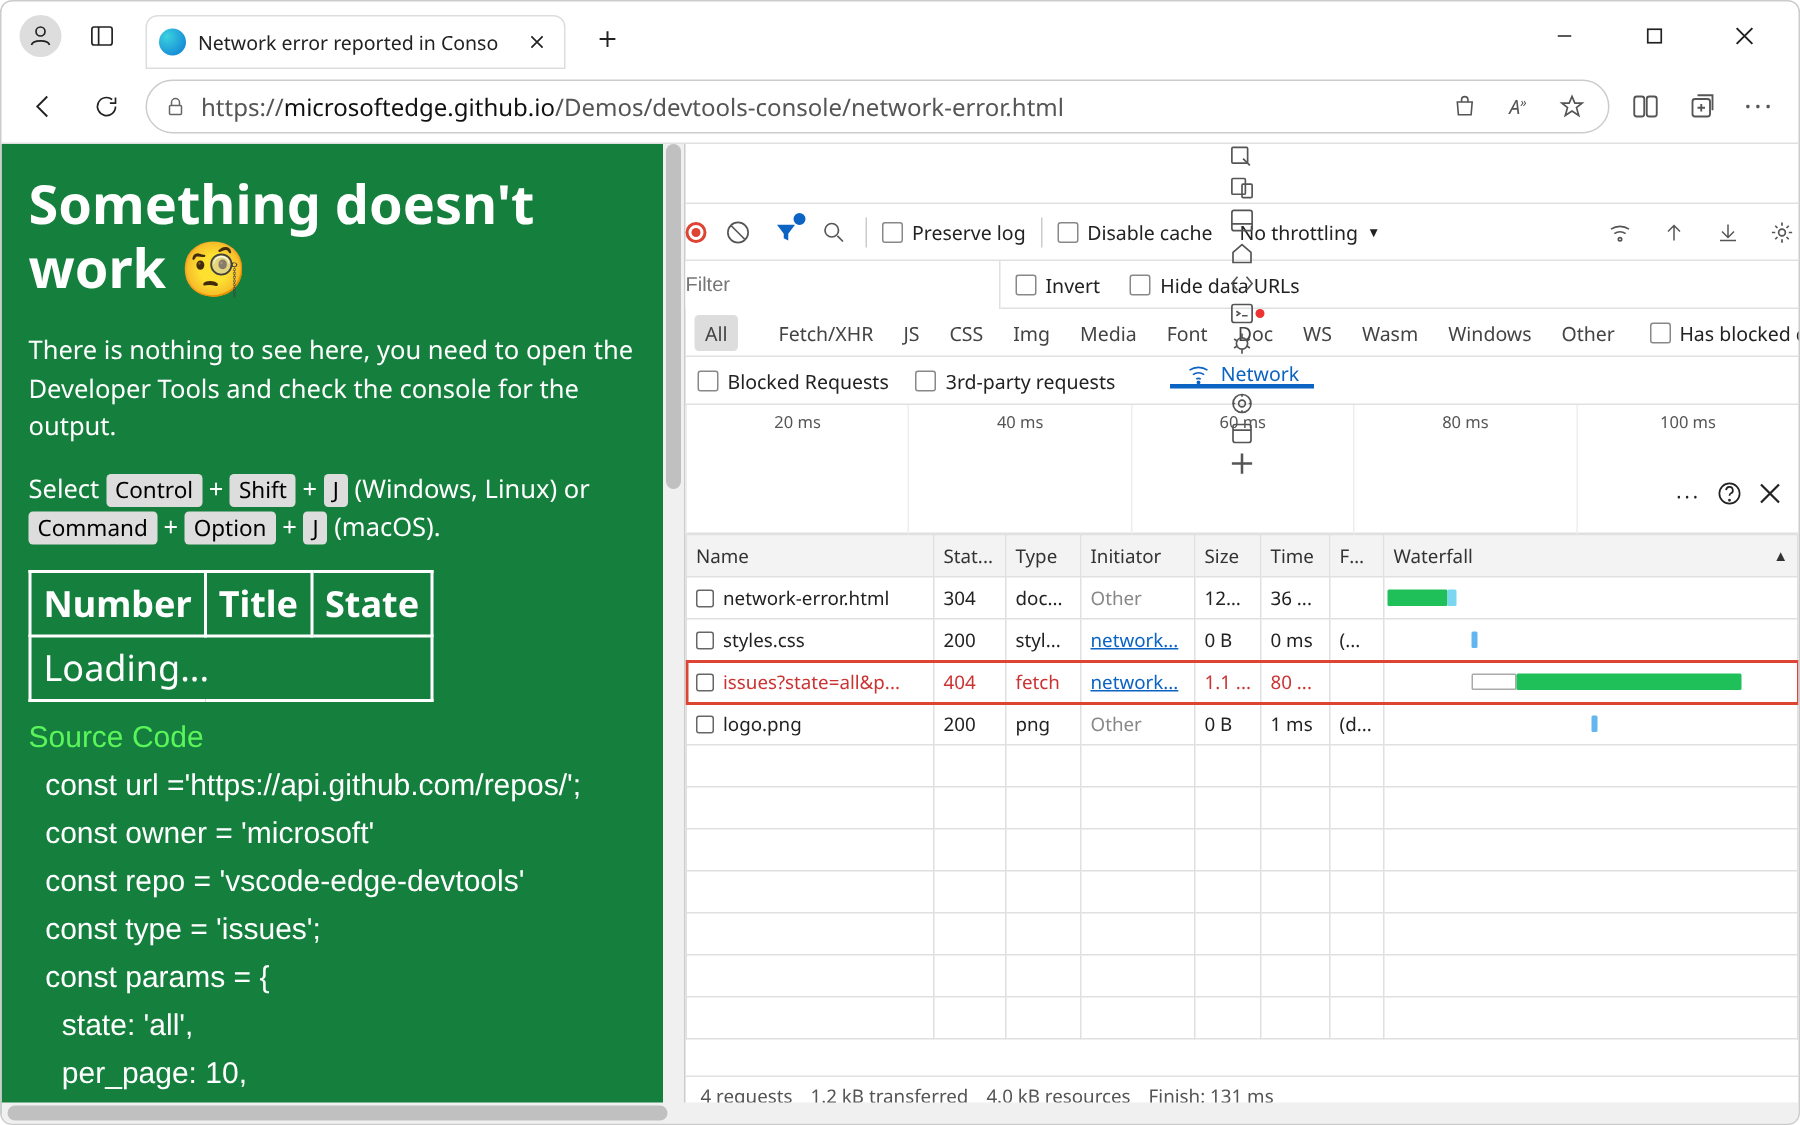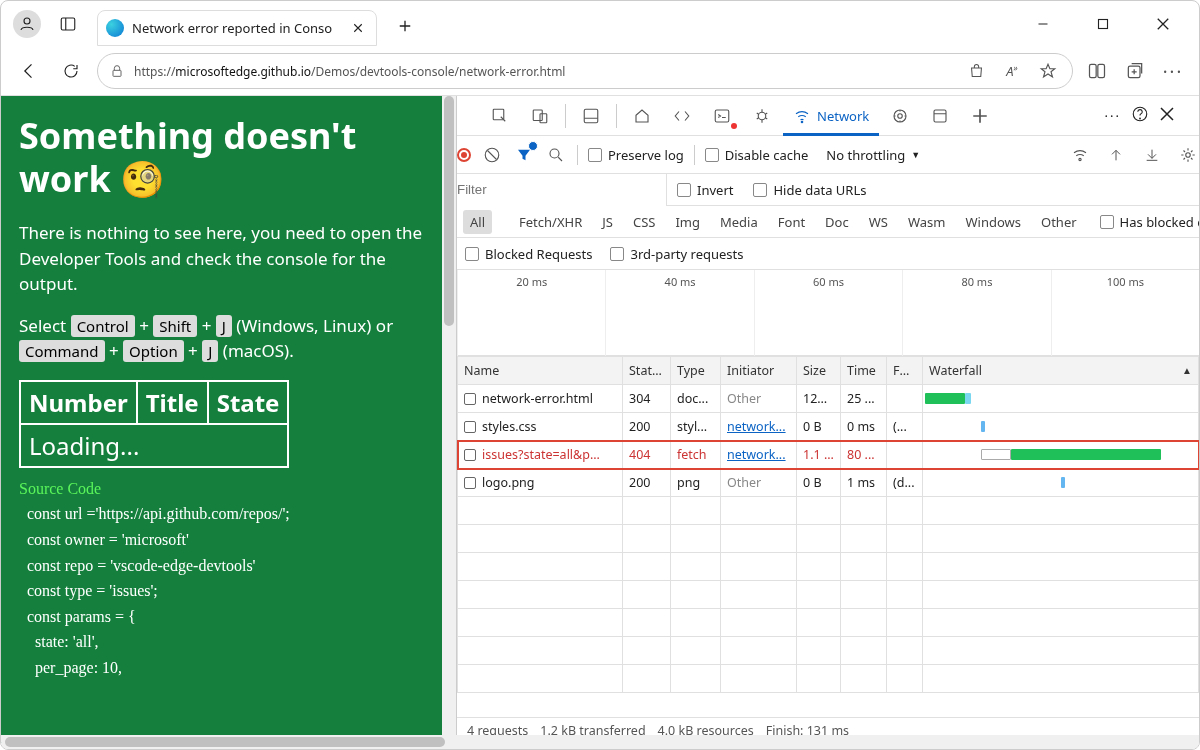--- a/index.html
+++ b/index.html
@@ -15,41 +15,41 @@
 .tab-close { width:16px; height:16px; display:flex; align-items:center; justify-content:center; }
 .newtab-btn { width:32px; height:32px; display:flex; align-items:center; justify-content:center; margin-left:12px; margin-top:4px; }
 .win-controls { margin-left:auto; display:flex; gap:20px; padding-right:10px; }
 .win-btn { width:40px; height:30px; display:flex; align-items:center; justify-content:center; font-size:14px; }
 
 
 .addr-row { height:48px; display:flex; align-items:center; padding:0 12px; gap:10px; }
 .nav-btn { width:32px; height:32px; display:flex; align-items:center; justify-content:center; border-radius:4px; }
 .addr-box { flex:1; height:36px; border:1px solid #ccc; border-radius:18px; display:flex; align-items:center; padding:0 10px; gap:8px; }
 .lock-icon { width:18px; display:flex; justify-content:center; color:#666; }
-.url { flex:1; font-size:12px; color:#555; white-space:nowrap; overflow:hidden; }
+.url { flex:1; font-size:16px; color:#555; white-space:nowrap; overflow:hidden; }
 .url-host { color:#111; }
 .addr-icon { width:28px; height:28px; display:flex; align-items:center; justify-content:center; color:#555; }
 .rt-icons { display:flex; gap:10px; }
 
 
 .main { display:flex; height: calc(750px - 46px - 48px - 8px); border-top:1px solid #e0e0e0; }
 .page-pane { width:455px; background:#15803d; color:#fff; padding:18px 18px 0 18px; position:relative; overflow:hidden; }
 .page-pane h1 { font-size:36px; font-weight:700; line-height:1.2; margin-bottom:20px; }
 .page-pane p { font-size:17px; line-height:1.5; margin-bottom:16px; }
 kbd { background:#ddd; color:#000; padding:1px 6px; border-radius:3px; font-family:inherit; font-size:15px; }
 table.demo { border-collapse:collapse; margin-bottom:8px; }
 table.demo th, table.demo td { border:2px solid #fff; padding:4px 8px; font-size:24px; text-align:left; }
-.codeblock { font-family: Liberation Serif, serif; font-size:16px; line-height:1.6; white-space:pre; overflow:hidden; }
+.codeblock { font-family: Liberation Sans, sans-serif; font-size:20px; line-height:1.6; white-space:pre; overflow:hidden; }
 .code-title { color:#5af55a; }
 .scroll-v { position:absolute; right:0; top:0; bottom:0; width:14px; background:#f0f0f0; }
 .scroll-thumb-v { position:absolute; top:0; left:2px; width:10px; height:230px; background:#c0c0c0; border-radius:5px; }
 
 
 .devtools { flex:1; display:flex; flex-direction:column; border-left:1px solid #ccc; min-width:0; }
-.dt-tabrow { height:40px; display:flex; align-items:center; padding:0 24px; border-bottom:1px solid #e0e0e0; gap:2px; }
+.dt-tabrow { height:40px; display:flex; align-items:center; padding:0 11px; border-bottom:1px solid #e0e0e0; gap:2px;flex-direction:column; }
 .dt-tab { height:38px; padding:0 10px; display:flex; align-items:center; gap:6px; color:#555; position:relative; }
 .dt-tab.active { color:#0b63c4; }
 .dt-tab.active::after { content:""; position:absolute; left:0; right:0; bottom:-1px; height:3px; background:#0b63c4; }
 .dt-tab svg { width:18px; height:18px; }
 .dt-right { margin-left:auto; display:flex; gap:10px; align-items:center; }
 .red-dot { width:6px; height:6px; background:#e33; border-radius:50%; position:absolute; right:4px; bottom:6px; }
 
 
 .net-toolbar { height:38px; display:flex; align-items:center; padding:0 0; border-bottom:1px solid #e0e0e0; gap:10px; }
 .record-btn { width:14px; height:14px; border:2px solid #d43; border-radius:50%; display:flex; align-items:center; justify-content:center; }
@@ -462,21 +462,21 @@
             <th><span>Waterfall</span><span class="sort-arrow">▲</span></th>
           </tr>
         </thead>
         <tbody id="net-rows">
             <tr>
               <td><span class="file-icon checkbox"></span>network-error.html</td>
   <td>304</td>
               <td>doc...</td>
               <td><span style="color:#888">Other</span></td>
   <td class="num">121 B</td>
-              <td>25 ...</td>
+              <td>36 ...</td>
               <td></td>
   <td class="w-cell">
                 <span class="bar" style="left:2px;width:40px;background:#1fbf5a"></span>
                 <span class="bar" style="left:42px;width:6px;background:#7bd6f0"></span>
               </td>
             </tr>
             <tr>
               <td><span class="file-icon checkbox"></span>styles.css</td>
   <td>200</td>
               <td>styl...</td>

